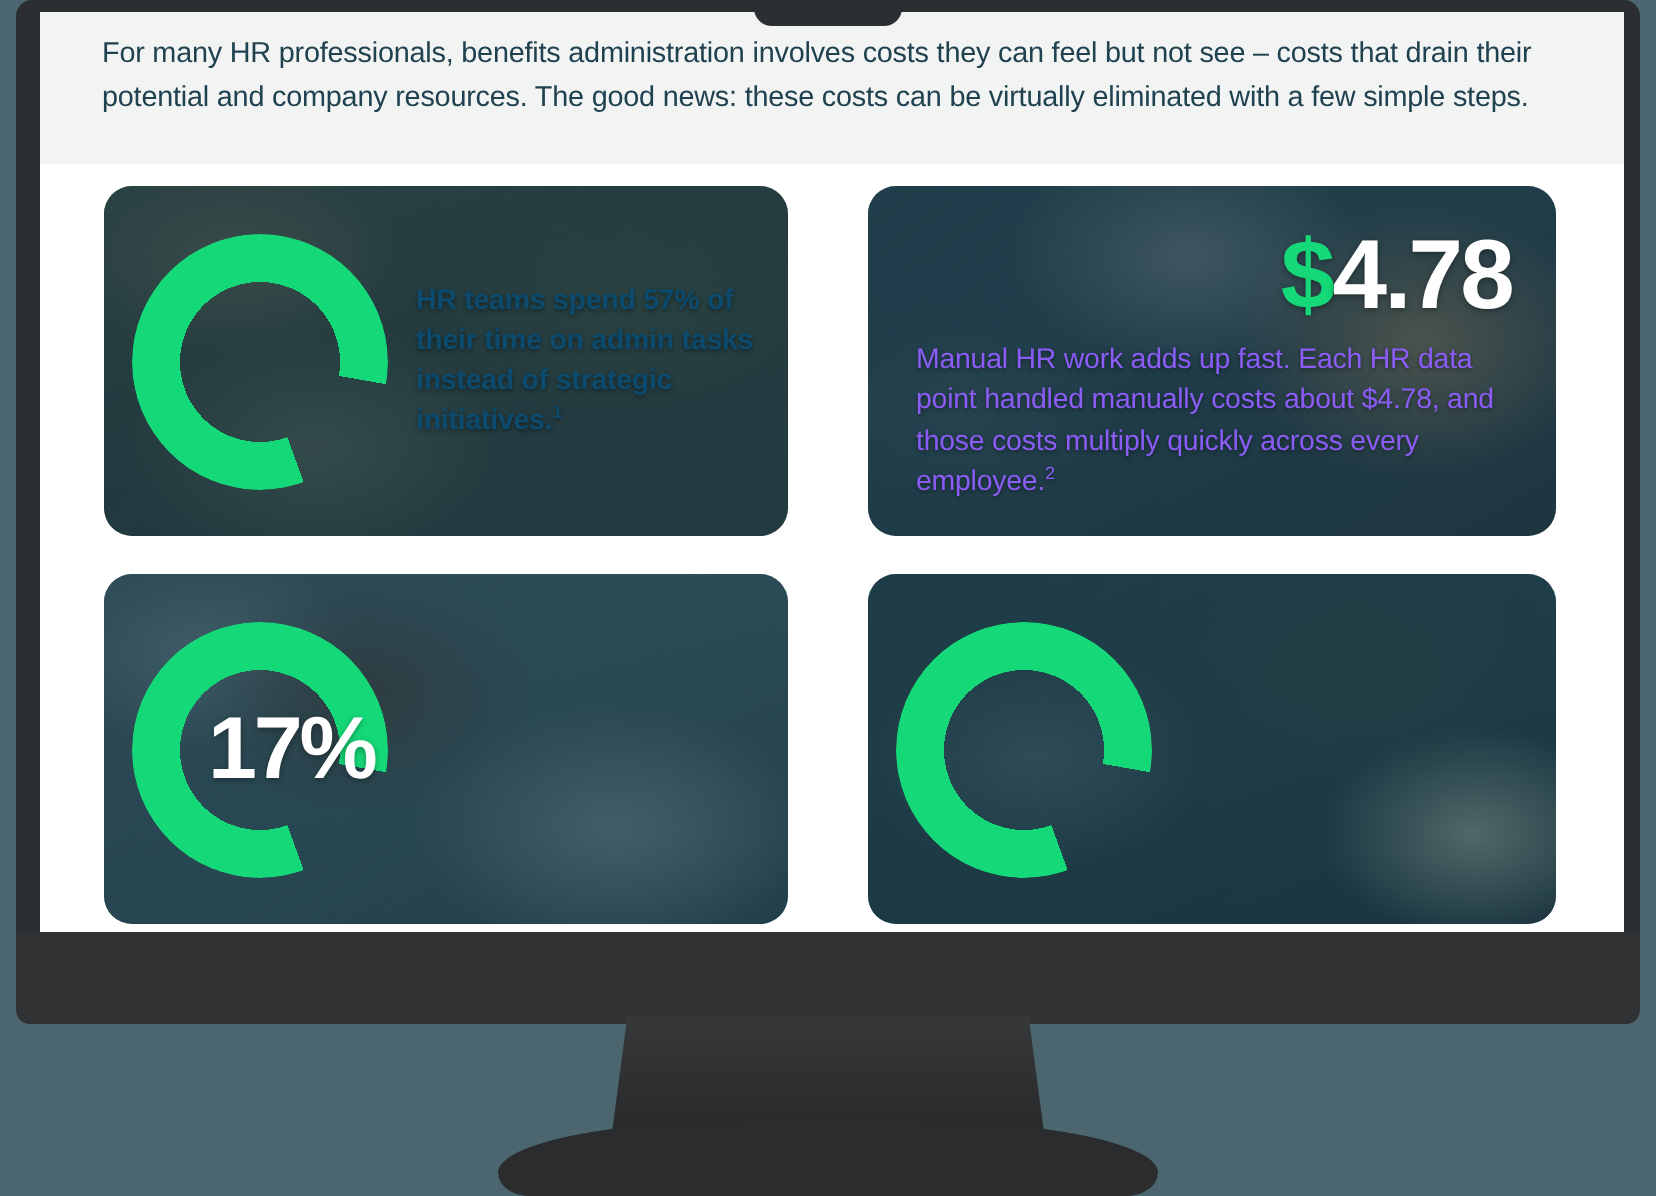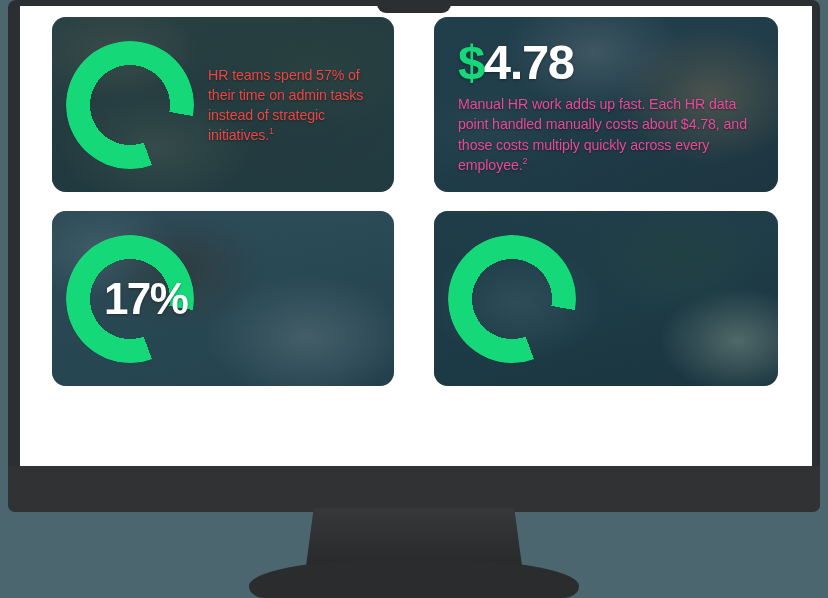--- a/index.html
+++ b/index.html
@@ -202,48 +202,50 @@
     z-index: 3;
   }
 
   .big-stat.money {
     position: static;
     transform: none;
     font-size: 49px;
     letter-spacing: -1.4px;
     display: block;
     margin: 0 0 4px 0;
+    text-align: right;
   }
 
   .money-symbol { color: #15d978; }
 
   .card-body-right {
     position: absolute;
     left: 156px;
     right: 14px;
     top: 50%;
     transform: translateY(-50%);
-    color: #ef4444;
+    color: #0c4a6e;
     font-size: 14.2px;
     line-height: 1.42;
     letter-spacing: -0.1px;
     text-shadow: 0 1px 2px rgba(0,0,0,.42);
     z-index: 3;
+    font-weight: bold;
   }
 
   
   .card-stacked {
     position: relative;
     z-index: 3;
     padding: 14px 22px 14px 24px;
     width: 100%;
   }
 
   .card-stacked .card-copy {
-    color: #ec4899;
+    color: #8b5cf6;
     font-size: 14.2px;
     line-height: 1.42;
     letter-spacing: -0.1px;
     text-shadow: 0 1px 2px rgba(0,0,0,.42);
     max-width: 300px;
   }
 
   sup {
     font-size: 0.62em;
     vertical-align: super;
@@ -253,20 +255,23 @@
 </head>
 <body>
 
 <div id="stage">
 
   <div class="monitor-body"></div>
   <div class="monitor-notch"></div>
 
   <div class="screen">
 
+    <div class="intro-band">
+      <p class="intro-text">For many HR professionals, benefits administration involves costs they can feel but not see – costs that drain their potential and company resources. The good news: these costs can be virtually eliminated with a few simple steps.</p>
+    </div>
 
     <div class="card-grid">
 
       <div class="stat-card">
         <div class="photo photo-1"></div>
         <div class="card-inner">
           <div class="donut-wrap">
             <div class="donut-ring"></div>
           </div>
           <div class="card-body-right">

